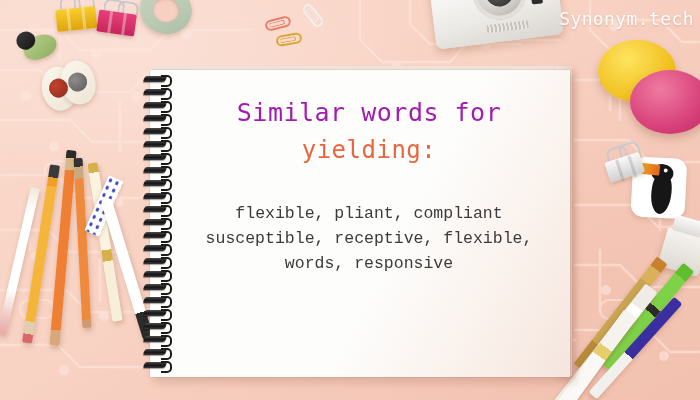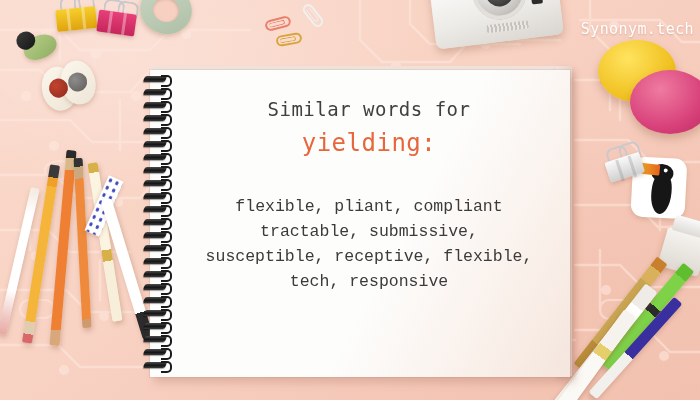--- a/index.html
+++ b/index.html
@@ -58,43 +58,43 @@
     background:transparent;
   }
 
   
   .content{
     position:absolute;left:176px;top:70px;width:386px;height:307px;
     text-align:center;
   }
   .title-sub{
     margin-top:28px;
-    font-size:19px;letter-spacing:.5px;
-    color:#404040;
+    font-size:25px;letter-spacing:.5px;
+    color:#a21caf;
     font-family:"DejaVu Sans Mono",monospace;
   }
   .title-word{
     margin-top:9px;
     font-size:24px;letter-spacing:.5px;
     color:#e8663c;
     font-family:"DejaVu Sans Mono",monospace;
   }
   .words{
     margin-top:37px;
     font-size:16.5px;line-height:25px;
     color:#3b3b3b;
     font-family:"DejaVu Sans Mono",monospace;
     white-space:nowrap;
   }
   .words div{white-space:nowrap;font-family:Liberation Mono, monospace;}
 
   
   .brand{
-    position:absolute;right:6px;top:20px;
-    font-size:15px;color:#ffffff;letter-spacing:.4px;
+    position:absolute;right:6px;top:8px;
+    font-size:18px;color:#ffffff;letter-spacing:.4px;
     font-family:"DejaVu Sans Mono",monospace;
     text-shadow:0 1px 2px rgba(180,120,100,.45);
     text-align:center;
   }
 
   
   .obj{position:absolute;}
 
   
   .clip-y{left:56px;top:2px;width:40px;height:28px;transform:rotate(-6deg);}
@@ -480,21 +480,20 @@
         <i></i>
         <b></b>
       </div>
   </div>
 
   <div class="content">
     <div class="title-sub">Similar words for</div>
     <div class="title-word">yielding:</div>
     <div class="words">
       <div>flexible, pliant, compliant</div>
-      <div>tractable, submissive,</div>
       <div>susceptible, receptive, flexible,</div>
-      <div>tech, responsive</div>
+      <div>words, responsive</div>
     </div>
   </div>
 
   <div class="brand">Synonym.tech</div>
 
 </div>
 
 </body></html>

